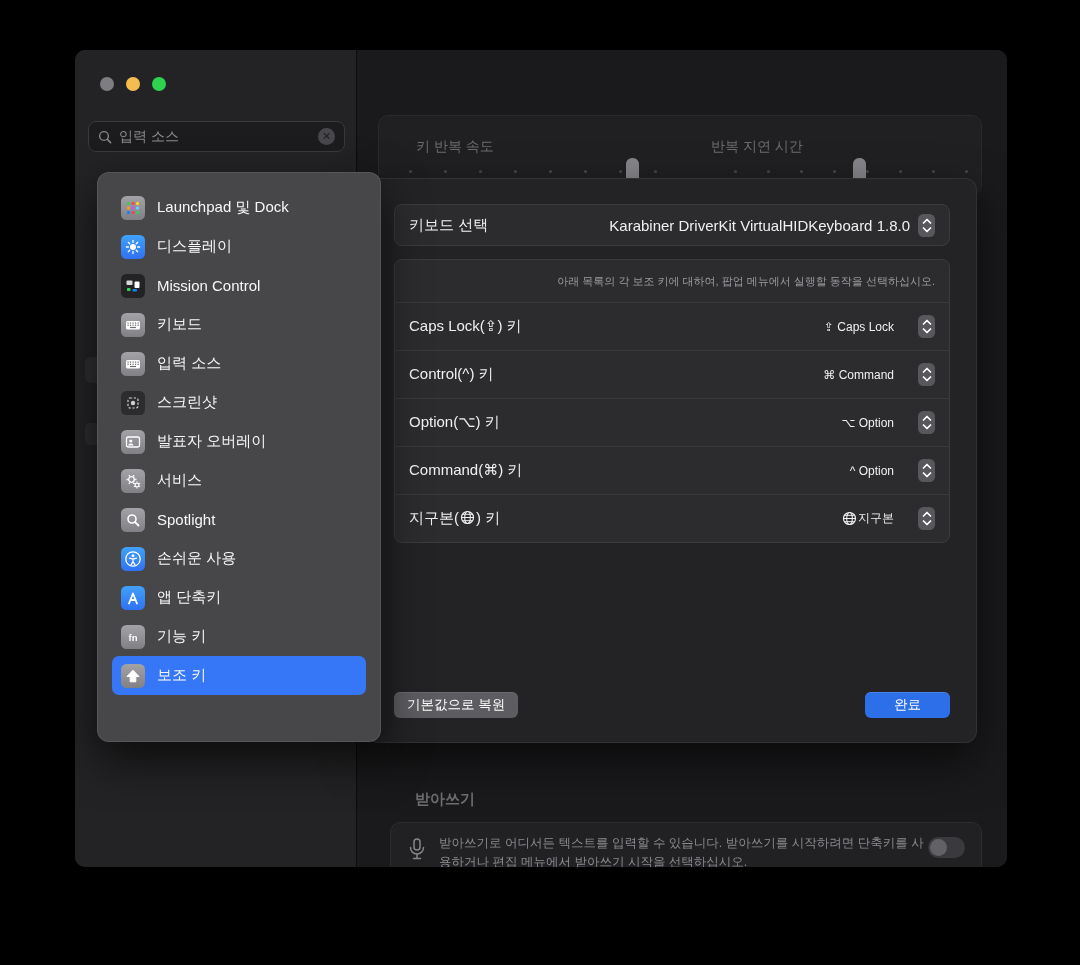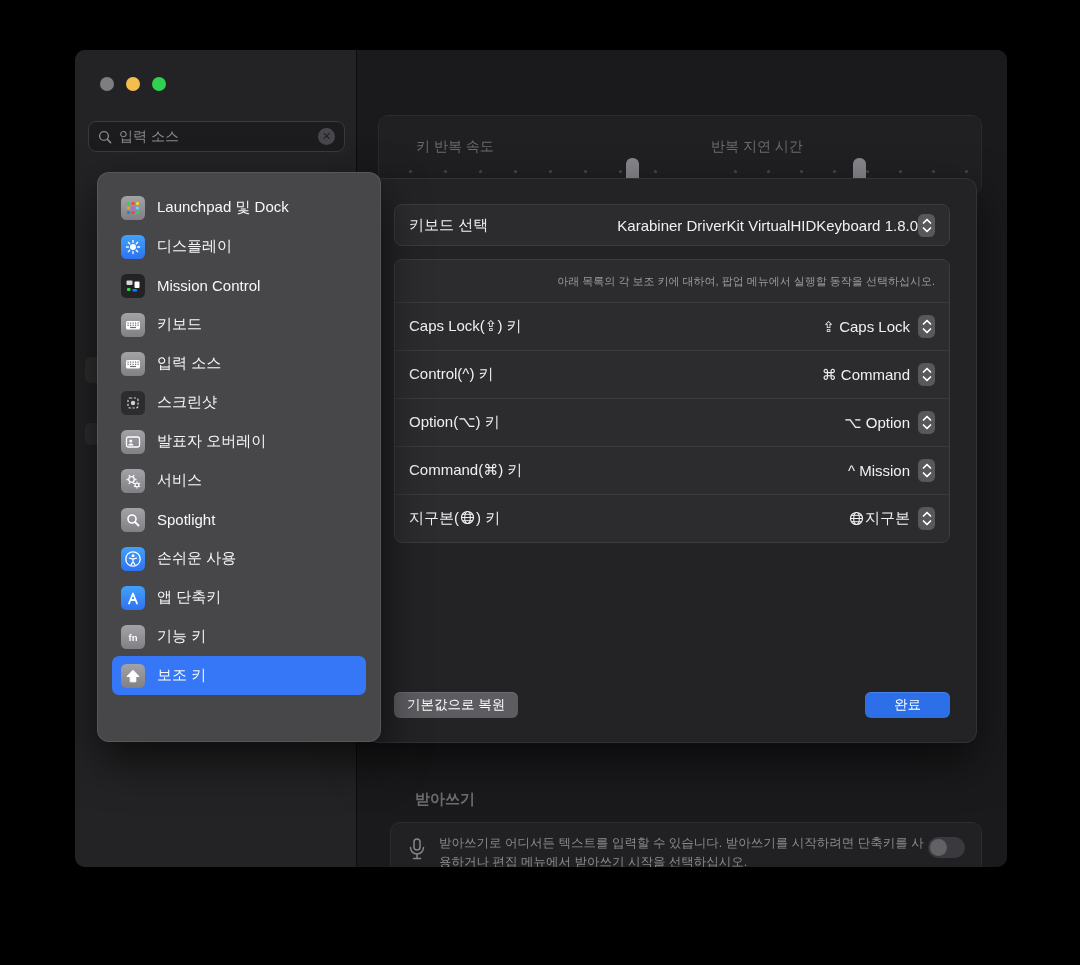--- a/index.html
+++ b/index.html
@@ -71,30 +71,30 @@
   .ibg-dark { background:#2c2c2f; }
 
   
   .sheet { position:absolute; left:367px; top:178px; width:610px; height:565px;
     background:#232326; border:1px solid rgba(255,255,255,.07); border-radius:12px;
     box-shadow:0 18px 45px rgba(0,0,0,.6); z-index:20; }
   .sheet-card { position:absolute; left:26px; right:26px; background:#2c2c2e;
     border:1px solid #3c3c3f; border-radius:8px; overflow:hidden;text-align:right; }
   .card-kbsel { top:25px; height:42px; display:flex; align-items:center; padding:0 14px; }
   .card-kbsel .klabel { font-size:15px; color:#f0f0f2; }
-  .kvalue { margin-left:auto; font-size:15px; color:#f0f0f2; display:flex; align-items:center; }
+  .kvalue { margin-left:auto; font-size:15px; color:#f0f0f2; display:flex; align-items:center; gap:8px; }
   .stepper { width:17px; height:23px; border-radius:5.5px; background:#58585c;
     display:flex; align-items:center; justify-content:center; flex:0 0 auto; }
   .card-mods { top:80px; }
   .mods-desc { padding:14px 14px 13px; font-size:11px; color:#9b9ba0; }
   .mod-row { height:48px; display:flex; align-items:center; padding:0 14px;
     border-top:1px solid #3a3a3d; }
   .mod-label { font-size:15px; color:#f0f0f2; }
-  .mod-value { margin-left:auto; font-size:15px; color:#f0f0f2;
-    display:flex; align-items:center; gap:8px; }
+  .mod-value { margin-left:auto; font-size:12px; color:#f0f0f2;
+    display:flex; align-items:center; gap:24px; }
   .mod-value .sym { display:inline-flex; align-items:center; }
   .globe-svg { display:inline-block; vertical-align:-2px; margin:0 1px; }
   .sheet-buttons { position:absolute; left:26px; right:26px; top:513px; height:26px; }
   .btn { height:26px; border-radius:6px; font-size:13.5px; color:#fff;
     display:inline-flex; align-items:center; justify-content:center;
     font-family:inherit; border:none; }
   .btn-restore { position:absolute; left:0; padding:0 13px; background:#5d5d61;
     box-shadow:inset 0 .5px 0 rgba(255,255,255,.18); }
   .btn-done { position:absolute; right:0; width:85px; background:#2d6fe8;
     box-shadow:inset 0 .5px 0 rgba(255,255,255,.25); }
@@ -386,21 +386,21 @@
                 <svg width="12" height="17" viewBox="0 0 12 17">
                   <path d="M2.5 6 L6 2.5 L9.5 6" fill="none" stroke="#fff" stroke-width="1.7" stroke-linecap="round" stroke-linejoin="round"></path>
                   <path d="M2.5 11 L6 14.5 L9.5 11" fill="none" stroke="#fff" stroke-width="1.7" stroke-linecap="round" stroke-linejoin="round"></path>
                 </svg>
               </span>
             </span>
           </div>
           <div class="mod-row">
             <span class="mod-label">Command(⌘) 키</span>
             <span class="mod-value">
-              <span class="sym">^ Mission</span>
+              <span class="sym">^ Option</span>
               <span class="stepper">
                 <svg width="12" height="17" viewBox="0 0 12 17">
                   <path d="M2.5 6 L6 2.5 L9.5 6" fill="none" stroke="#fff" stroke-width="1.7" stroke-linecap="round" stroke-linejoin="round"></path>
                   <path d="M2.5 11 L6 14.5 L9.5 11" fill="none" stroke="#fff" stroke-width="1.7" stroke-linecap="round" stroke-linejoin="round"></path>
                 </svg>
               </span>
             </span>
           </div>
           <div class="mod-row">
             <span class="mod-label">지구본(<svg class="globe-svg" width="15" height="15" viewBox="0 0 15 15">

